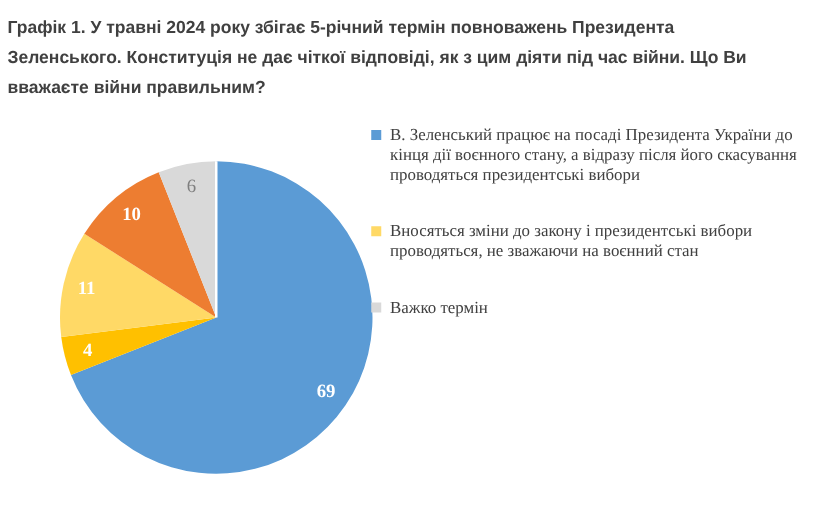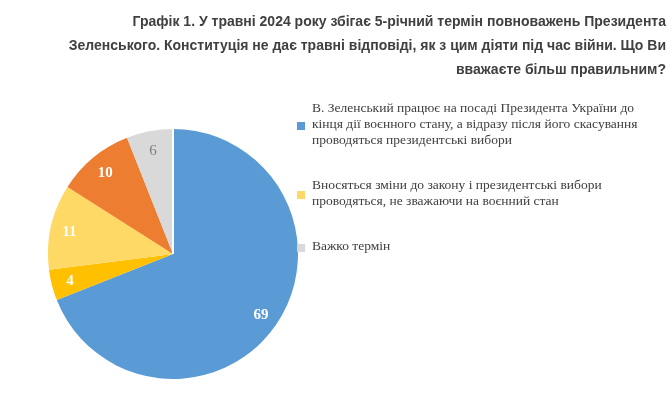--- a/index.html
+++ b/index.html
@@ -7,49 +7,49 @@
     width: 672px; height: 406px;
     font-family: "Liberation Sans", sans-serif;
     -webkit-font-smoothing: antialiased;
   }
   .page {
     position: relative; width: 672px; height: 406px;
     background: #ffffff; overflow: hidden;
   }
   .chart-title {
     position: absolute; top: 9px; left: 6px; right: 6px;
-    text-align: right;
+    text-align: left;
     font-size: 14px; font-weight: bold; line-height: 24px;
     color: #404040;
   }
   .chart-title div { white-space: nowrap; }
   .pie-svg { position: absolute; left: 13px; top: 99px; }
   .legend {
     position: absolute; left: 297px; top: 100px; width: 370px;
     font-family: "Liberation Serif", serif;
     font-size: 13.5px; line-height: 16px; color: #404040;
   }
-  .legend-item { display: flex; align-items: center; margin-bottom: 29px; }
+  .legend-item { display: flex; align-items: flex-start; margin-bottom: 29px; }
   .legend-item:last-child { margin-bottom: 0; }
   .legend-swatch { width: 8px; height: 8px; flex: none; margin: 4px 7px 0 0; }
   .legend-label { display: block; }
   .slice-label {
     font-family: "Liberation Serif", serif;
     font-size: 15px;
   }
 </style>
 </head>
 <body>
 
 <div class="page">
 
   <div class="chart-title">
     <div>Графік 1. У травні 2024 року збігає 5-річний термін повноважень Президента</div>
-    <div>Зеленського. Конституція не дає травні відповіді, як з цим діяти під час війни. Що Ви</div>
-    <div>вважаєте більш правильним?</div>
+    <div>Зеленського. Конституція не дає чіткої відповіді, як з цим діяти під час війни. Що Ви</div>
+    <div>вважаєте війни правильним?</div>
   </div>
 
   <svg id="pie" class="pie-svg" width="320" height="307" viewBox="0 0 320 307">
       <path d="M 160 155 L 160 30 A 125 125 0 1 1 43.777939263968605 201.01556908558481 Z" fill="#5B9BD5"></path>
       <path d="M 160 155 L 43.777939263968605 201.01556908558481 A 125 125 0 0 1 35.985662335690265 170.66665419553797 Z" fill="#FFC000"></path>
       <path d="M 160 155 L 35.985662335690265 170.66665419553797 A 125 125 0 0 1 54.45900931224806 88.0216506276255 Z" fill="#FFD966"></path>
       <path d="M 160 155 L 54.45900931224806 88.0216506276255 A 125 125 0 0 1 113.98443091441527 38.77793926396856 Z" fill="#ED7D31"></path>
       <path d="M 160 155 L 113.98443091441527 38.77793926396856 A 125 125 0 0 1 159.99999999999997 30 Z" fill="#D9D9D9"></path>
       <line x1="160" y1="155" x2="160" y2="30" stroke="#FFFFFF" stroke-width="2"></line>
       <text x="247.87731101667222" y="214.72135889678884" text-anchor="middle" dominant-baseline="central" class="slice-label" fill="#FFFFFF" font-weight="700">69</text>

